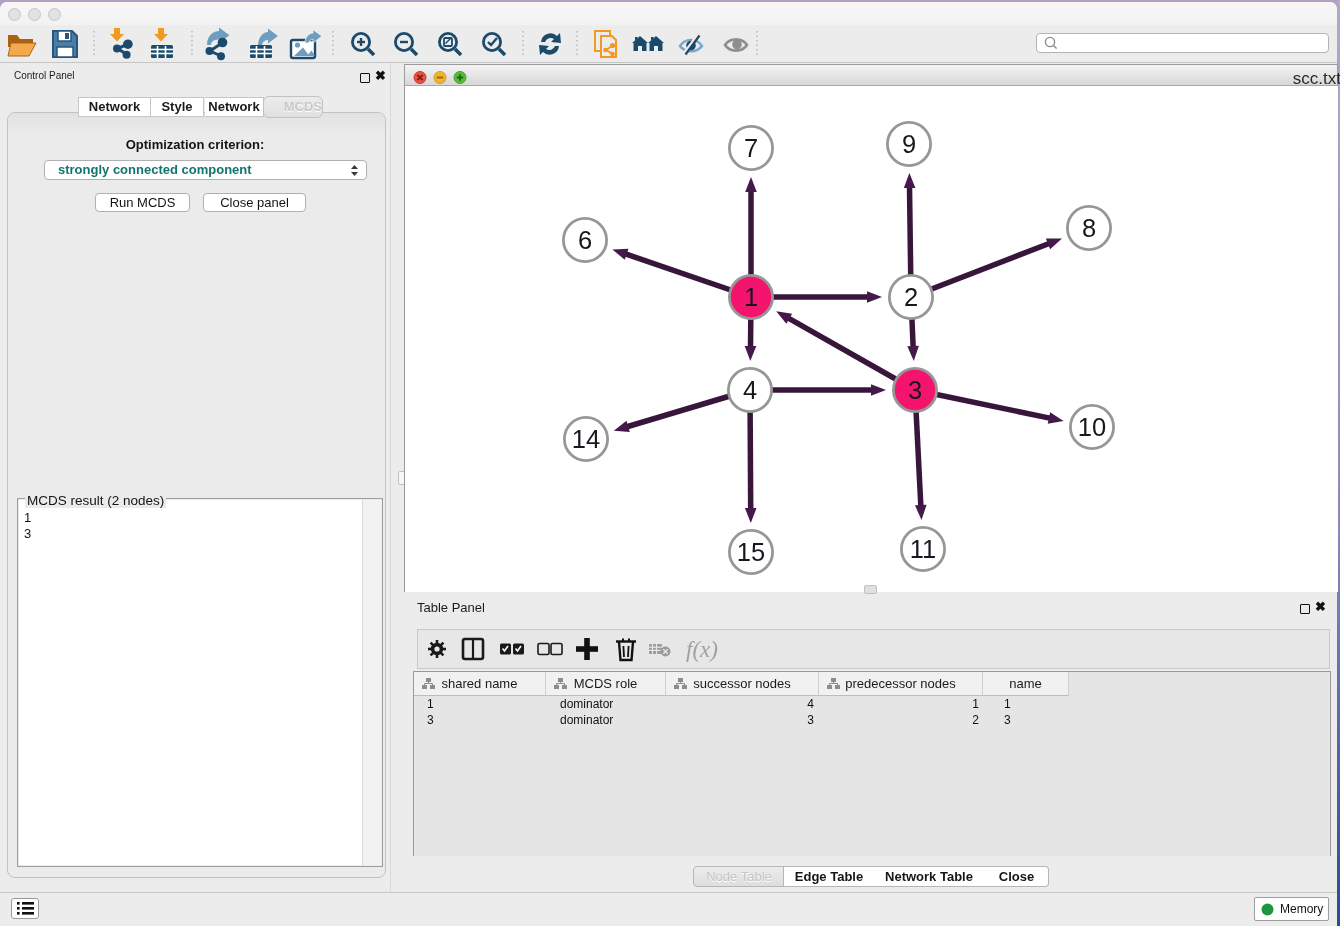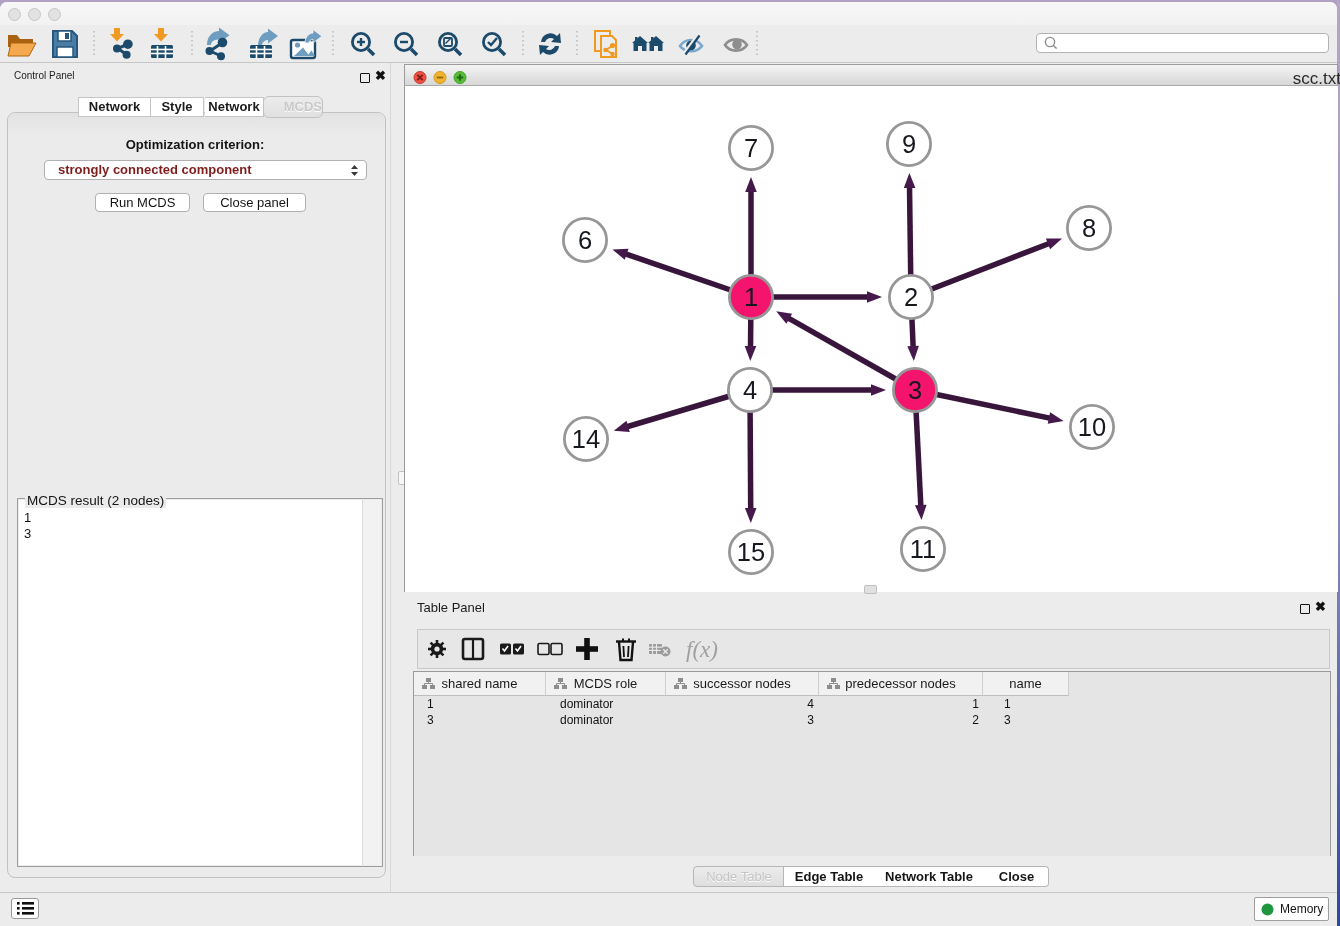--- a/index.html
+++ b/index.html
@@ -21,21 +21,21 @@
  border:1px solid #c2c2c2;border-radius:8px}
 #cp-panel:before{content:"";position:absolute;left:0;top:0;width:100%;height:22px;
  background:linear-gradient(#e2e2e2,#ebebeb);border-radius:8px 8px 0 0}
 .tabrow{top:97px;height:18px;background:#fff;border:1px solid #c6c6c6;font-size:13px;
  font-weight:bold;color:#1a1a1a;text-align:center;line-height:18px}
 #tab-mcds{left:263px;top:96px;width:58px;height:20px;background:linear-gradient(#ececec,#e0e0e0);
  border:1px solid #c2c2c2;border-radius:6px;color:#c9c9c9;font-size:13px;font-weight:bold;text-align:right;
  line-height:20px;text-shadow:0 1px 0 #fff}
 #opt-label{left:0;top:137px;width:390px;text-align:center;font-size:13px;font-weight:bold;color:#141414}
 #combo{left:44px;top:160px;width:308px;height:18px;background:#fff;border:1px solid #b0b0b0;
- border-radius:4px;font-size:13px;font-weight:bold;color:#7f1d1d;line-height:18px;padding-left:13px}
+ border-radius:4px;font-size:13px;font-weight:bold;color:#0f766e;line-height:18px;padding-left:13px}
 .btn{height:17px;background:#fff;border:1px solid #b0b0b0;border-radius:4px;font-size:13px;
  font-weight:normal;color:#141414;text-align:center;line-height:17px}
 #groupbox{left:17px;top:498px;width:364px;height:367px;border:1px solid #9e9e9e}
 #gb-legend{left:7px;top:-6px;background:#ebebeb;padding:0 2px;font-size:13.5px;color:#151515}
 #gb-text{left:1px;top:1px;width:343px;height:355px;background:#fff;font-size:13px;
  line-height:16px;color:#111;padding:10px 0 0 5px}
 #gb-scroll{right:1px;top:1px;width:18px;height:365px;background:#f2f2f2;border-left:1px solid #dadada}
 
 #vsplit-line{left:390px;top:63px;width:0;height:830px;border-left:1px solid #d8d8d8}
 #vgrip{left:398px;top:471px;width:7px;height:12px;background:#f7f7f7;border:1px solid #c2c2c2;border-radius:2px}

